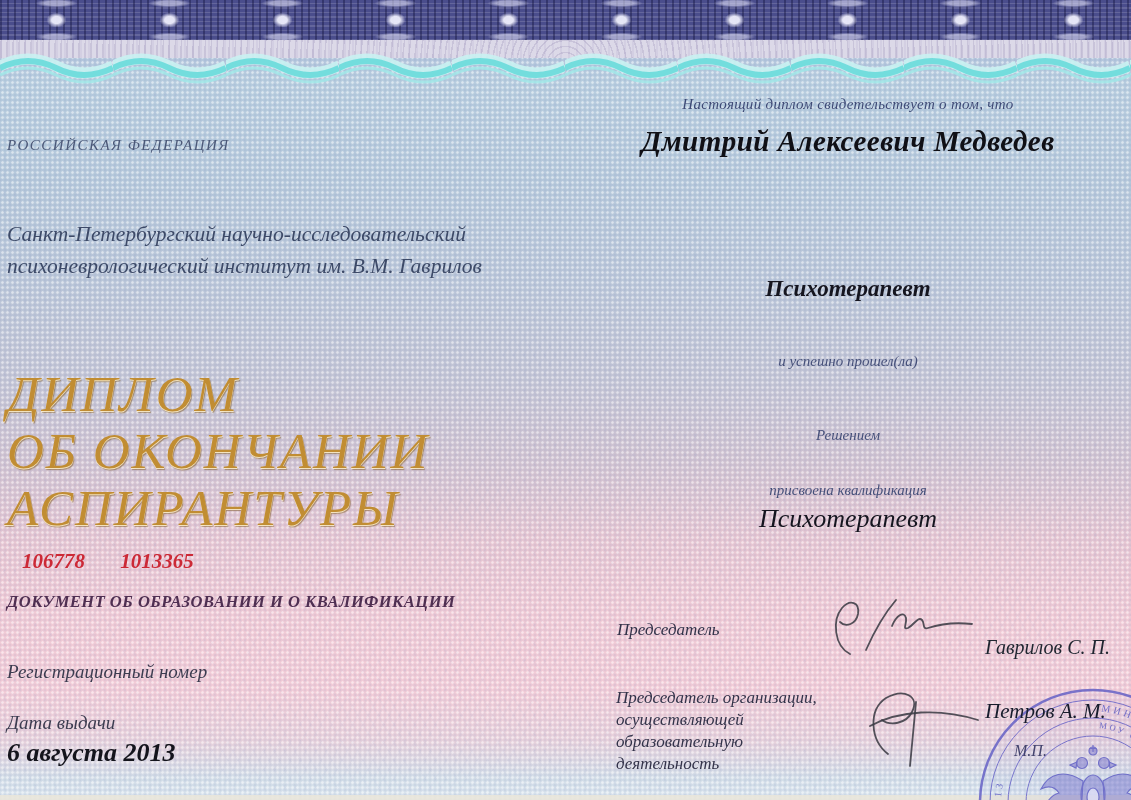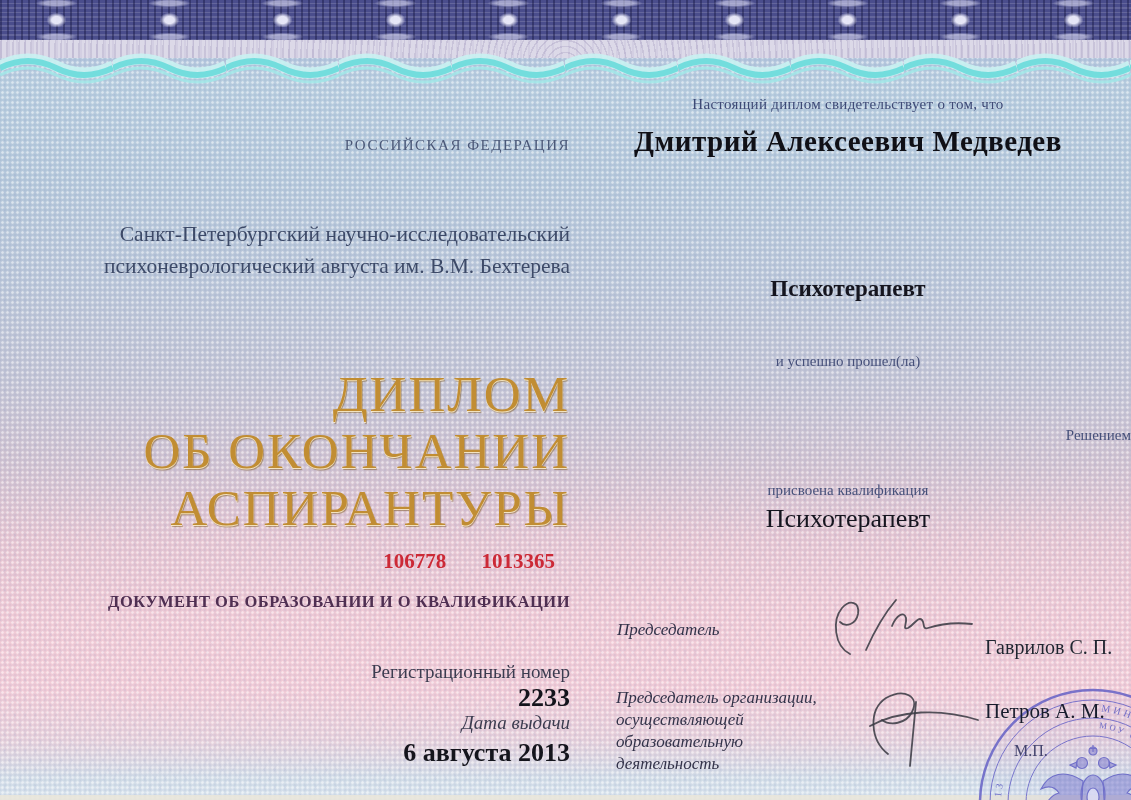--- a/index.html
+++ b/index.html
@@ -49,43 +49,43 @@
     background-color:#dcd9e8;
     background-image:
       repeating-radial-gradient(circle at 50% 140%, rgba(150,140,180,.28) 0 1.5px, transparent 1.5px 6px),
       repeating-linear-gradient(90deg, rgba(170,160,200,.18) 0 2px, transparent 2px 8px);
   }
   .wave{position:absolute;left:0;top:50px;width:1131px;height:42px;z-index:2;}
   .bottom-strip{
     position:absolute;left:0;bottom:0;width:100%;height:5px;z-index:2;
     background:#e9e6da;opacity:.9;
   }
-  .tx{position:absolute;z-index:4;}
-  .lp{left:0;width:570px;text-align:right;}
+  .tx{position:absolute;z-index:4;font-style:italic;}
+  .lp{left:7px;width:570px;text-align:left;}
   .rp{left:565px;width:566px;text-align:center;}
 
   .country{top:137px;font-size:15px;letter-spacing:1.5px;color:#4b5878;}
   .institution{top:218px;font-size:21.5px;line-height:1.5;color:#3d4a68;}
   .title{top:366px;font-size:51px;line-height:57px;letter-spacing:2px;
     color:#c18d33;font-weight:400;
     text-shadow:0 1px 0 rgba(255,241,205,.85), 1px 2px 1px rgba(120,80,20,.5);}
   .serials{top:549px;font-size:21px;font-weight:700;color:#cc2936;}
   .serials span{margin:0 15px;}
   .doctype{top:592px;font-size:16.5px;font-weight:600;letter-spacing:.5px;color:#4f2f52;}
   .reg-label{top:661px;font-size:19px;color:#3c3c50;}
   .reg-num{top:683px;font-size:26px;font-weight:700;color:#14141c;}
   .date-label{top:712px;font-size:19px;font-style:italic;color:#3c3c50;}
   .date-val{top:738px;font-size:26px;font-weight:700;color:#14141c;}
 
   .attest{top:96px;font-size:15px;color:#3e4a76;letter-spacing:.3px;}
   .name{top:125px;font-size:29px;font-weight:700;color:#101016;letter-spacing:.5px;}
   .program{top:192px;font-size:16px;line-height:1.45;color:#3e4a76;}
   .spec-bold{top:276px;font-size:23px;font-weight:700;color:#15151f;}
   .passed{top:353px;font-size:15px;color:#46507a;}
-  .decision{top:427px;font-size:15px;color:#46507a;text-align:right;}
+  .decision{top:427px;font-size:15px;color:#46507a;}
   .qual-label{top:482px;font-size:15px;color:#46507a;}
   .qual-val{top:504px;font-size:26px;color:#15151f;}
 
   .chair-label{left:617px;top:620px;font-size:17px;font-style:italic;color:#33334a;text-align:center;}
   .chair-name{left:985px;top:636px;font-size:20px;color:#1f2530;text-align:left;}
   .head-label{left:616px;top:687px;width:250px;font-size:17px;font-style:italic;line-height:1.3;color:#33334a;text-align:left;}
   .head-name{left:985px;top:699px;font-size:21px;color:#171c2c;text-align:left;z-index:6;}
   .mp{left:1014px;top:742px;font-size:16px;color:#44446e;z-index:6;}
 
   .sig{position:absolute;z-index:5;}
@@ -109,38 +109,37 @@
         <path d="M0,25 Q28,11 56,25 Q84,39 113,25" fill="none" stroke="#9fe9e9" stroke-width="3" opacity="0.8"></path>
       </pattern>
     </defs>
     <rect width="1131" height="42" fill="url(#wv)"></rect>
   </svg>
 
   <div class="tx lp country">РОССИЙСКАЯ ФЕДЕРАЦИЯ</div>
 
   <div class="tx lp institution">
     <div>Санкт-Петербургский научно-исследовательский</div>
-    <div>психоневрологический августа им. В.М. Бехтерева</div>
+    <div>психоневрологический институт им. В.М. Гаврилов</div>
   </div>
 
   <div class="tx lp title">
     <div>ДИПЛОМ</div>
     <div>ОБ ОКОНЧАНИИ</div>
     <div>АСПИРАНТУРЫ</div>
   </div>
 
   <div class="tx lp serials">
     <span>106778</span>
     <span>1013365</span>
   </div>
 
   <div class="tx lp doctype">ДОКУМЕНТ ОБ ОБРАЗОВАНИИ И О КВАЛИФИКАЦИИ</div>
 
   <div class="tx lp reg-label">Регистрационный номер</div>
-  <div class="tx lp reg-num">2233</div>
   <div class="tx lp date-label">Дата выдачи</div>
   <div class="tx lp date-val">6 августа 2013</div>
 
   <div class="tx rp attest">Настоящий диплом свидетельствует о том, что</div>
 
   <div class="tx rp name">Дмитрий Алексеевич Медведев</div>
 
 
   <div class="tx rp spec-bold">Психотерапевт</div>
 

